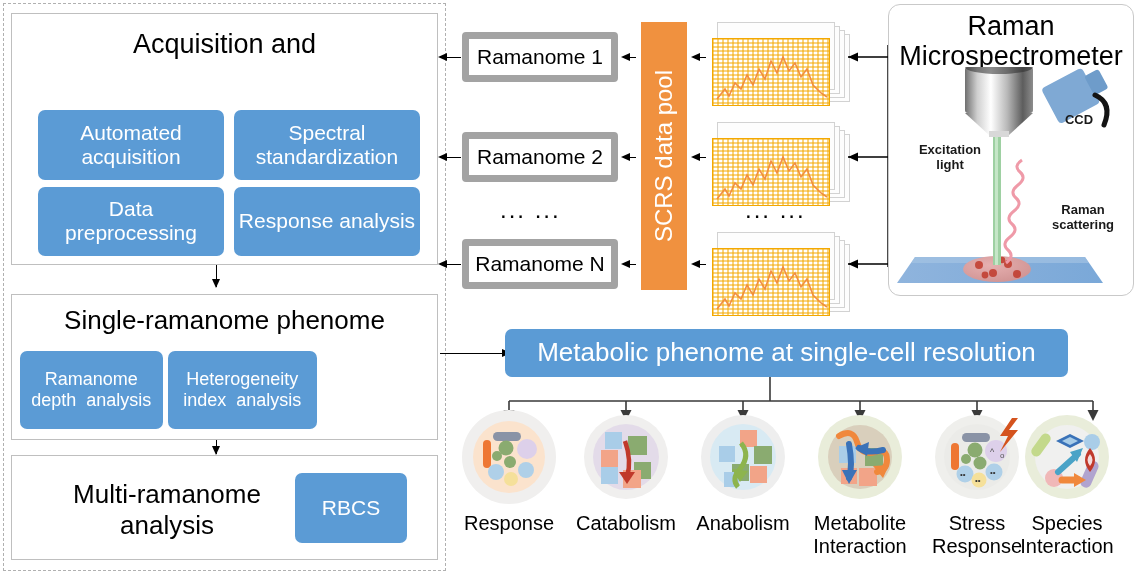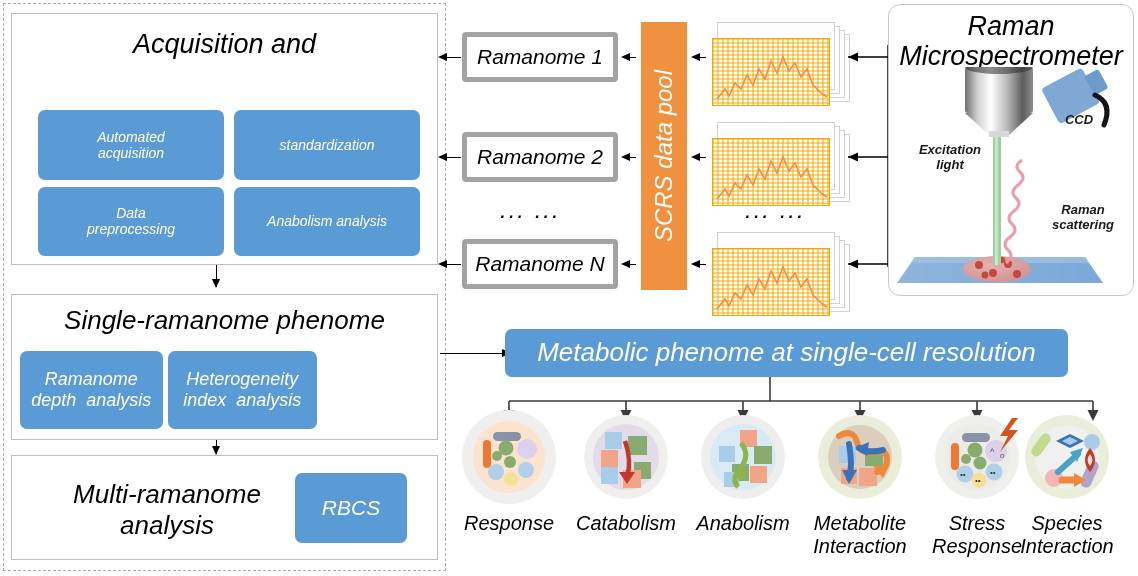--- a/index.html
+++ b/index.html
@@ -4,32 +4,32 @@
 <style>
   * { box-sizing: border-box; }
   html, body { margin:0; padding:0; }
   body {
     width: 1138px; height: 576px;
     background: #ffffff;
     font-family: "Liberation Sans", sans-serif;
     overflow: hidden;
     position: relative;
   }
-  #stage { position:absolute; left:0; top:0; width:1000px; height:576px;font-style:italic; }
+  #stage { position:absolute; left:0; top:0; width:1000px; height:576px; }
 
   
   .abs { position:absolute; }
   .blue-box {
     background:#5b9bd5;
     border-radius:7px;
     color:#ffffff;
     display:flex; align-items:center; justify-content:center;
     text-align:center;
     line-height:1.15;
-    font-size:14px;
+    font-size:21px;
   }
   .panel {
     border:1px solid #bfbfbf;
     background:#ffffff;
   }
   .panel-title {
     text-align:center;
     color:#000000;
     line-height:1.2;
   }
@@ -81,21 +81,21 @@
   }
   .h-arrow-right { height:1px; background:#000; }
   .h-arrow-right::after {
     content:''; position:absolute; right:-9px; top:-4px;
     border-top:4.5px solid transparent; border-bottom:4.5px solid transparent;
     border-left:9px solid #000;
   }
 
   
   .ramanome-box {
-    border:5px solid #a3a3a3; border-radius:4px; background:#fff;
+    border:7px solid #a3a3a3; border-radius:4px; background:#fff;
     display:flex; align-items:center; justify-content:center;
     font-size:21px; color:#000;
     width:156px; height:50px;
   }
   #rb1 { left:462px; top:32px; }
   #rb2 { left:462px; top:132px; }
   #rb3 { left:462px; top:239px; }
   #ell-left { left:500px; top:196px; font-size:24px; letter-spacing:2px; color:#000; }
 
   
@@ -171,31 +171,32 @@
     </div>
     <div id="acq-grid">
       <div class="blue-box" style="background: rgb(91, 155, 213);">
         <span class="ml">
             <div>Automated</div>
             <div>acquisition</div>
           </span>
       </div>
       <div class="blue-box" style="background: rgb(91, 155, 213);">
         <span class="ml">
+            <div>Spectral</div>
             <div>standardization</div>
           </span>
       </div>
       <div class="blue-box" style="background: rgb(91, 155, 213);">
         <span class="ml">
             <div>Data</div>
             <div>preprocessing</div>
           </span>
       </div>
       <div class="blue-box" style="background: rgb(91, 155, 213);">
-        <span class="ml">Anabolism  analysis</span>
+        <span class="ml">Response  analysis</span>
       </div>
     </div>
   </div>
 
   <div class="abs v-arrow" id="arrow-acq-single"></div>
 
   <div class="abs panel" id="panel-single">
     <div class="panel-title" id="single-title">Single-ramanome phenome</div>
     <div id="single-grid">
       <div class="blue-box" style="font-size: 18px; background: rgb(91, 155, 213);">

